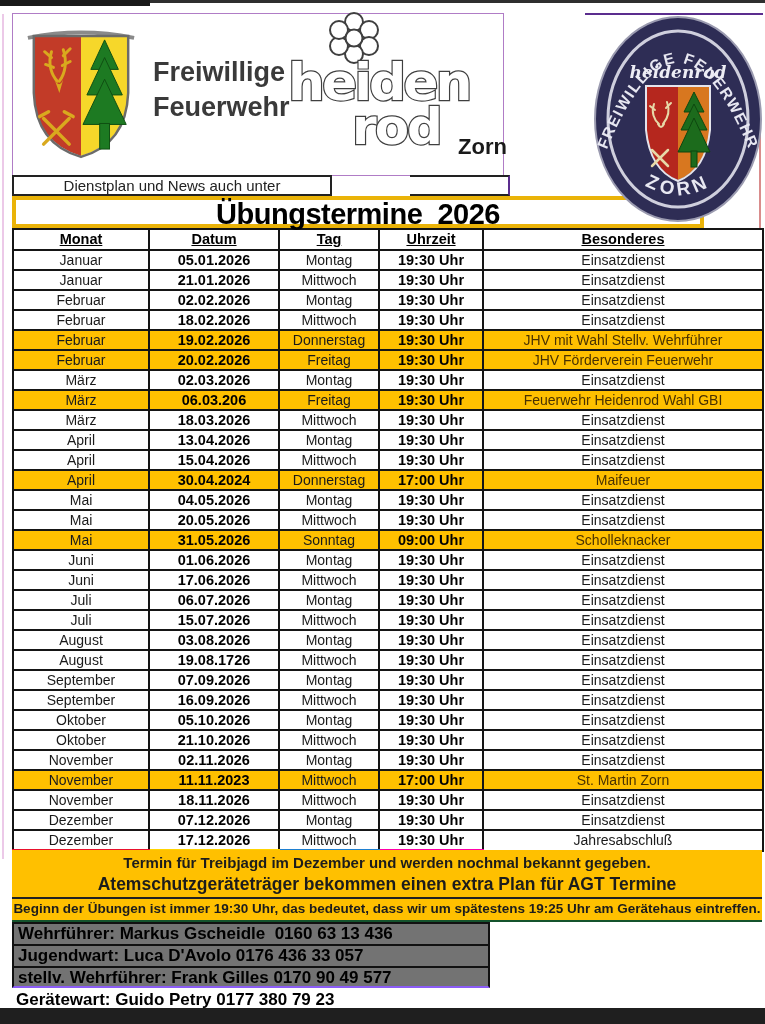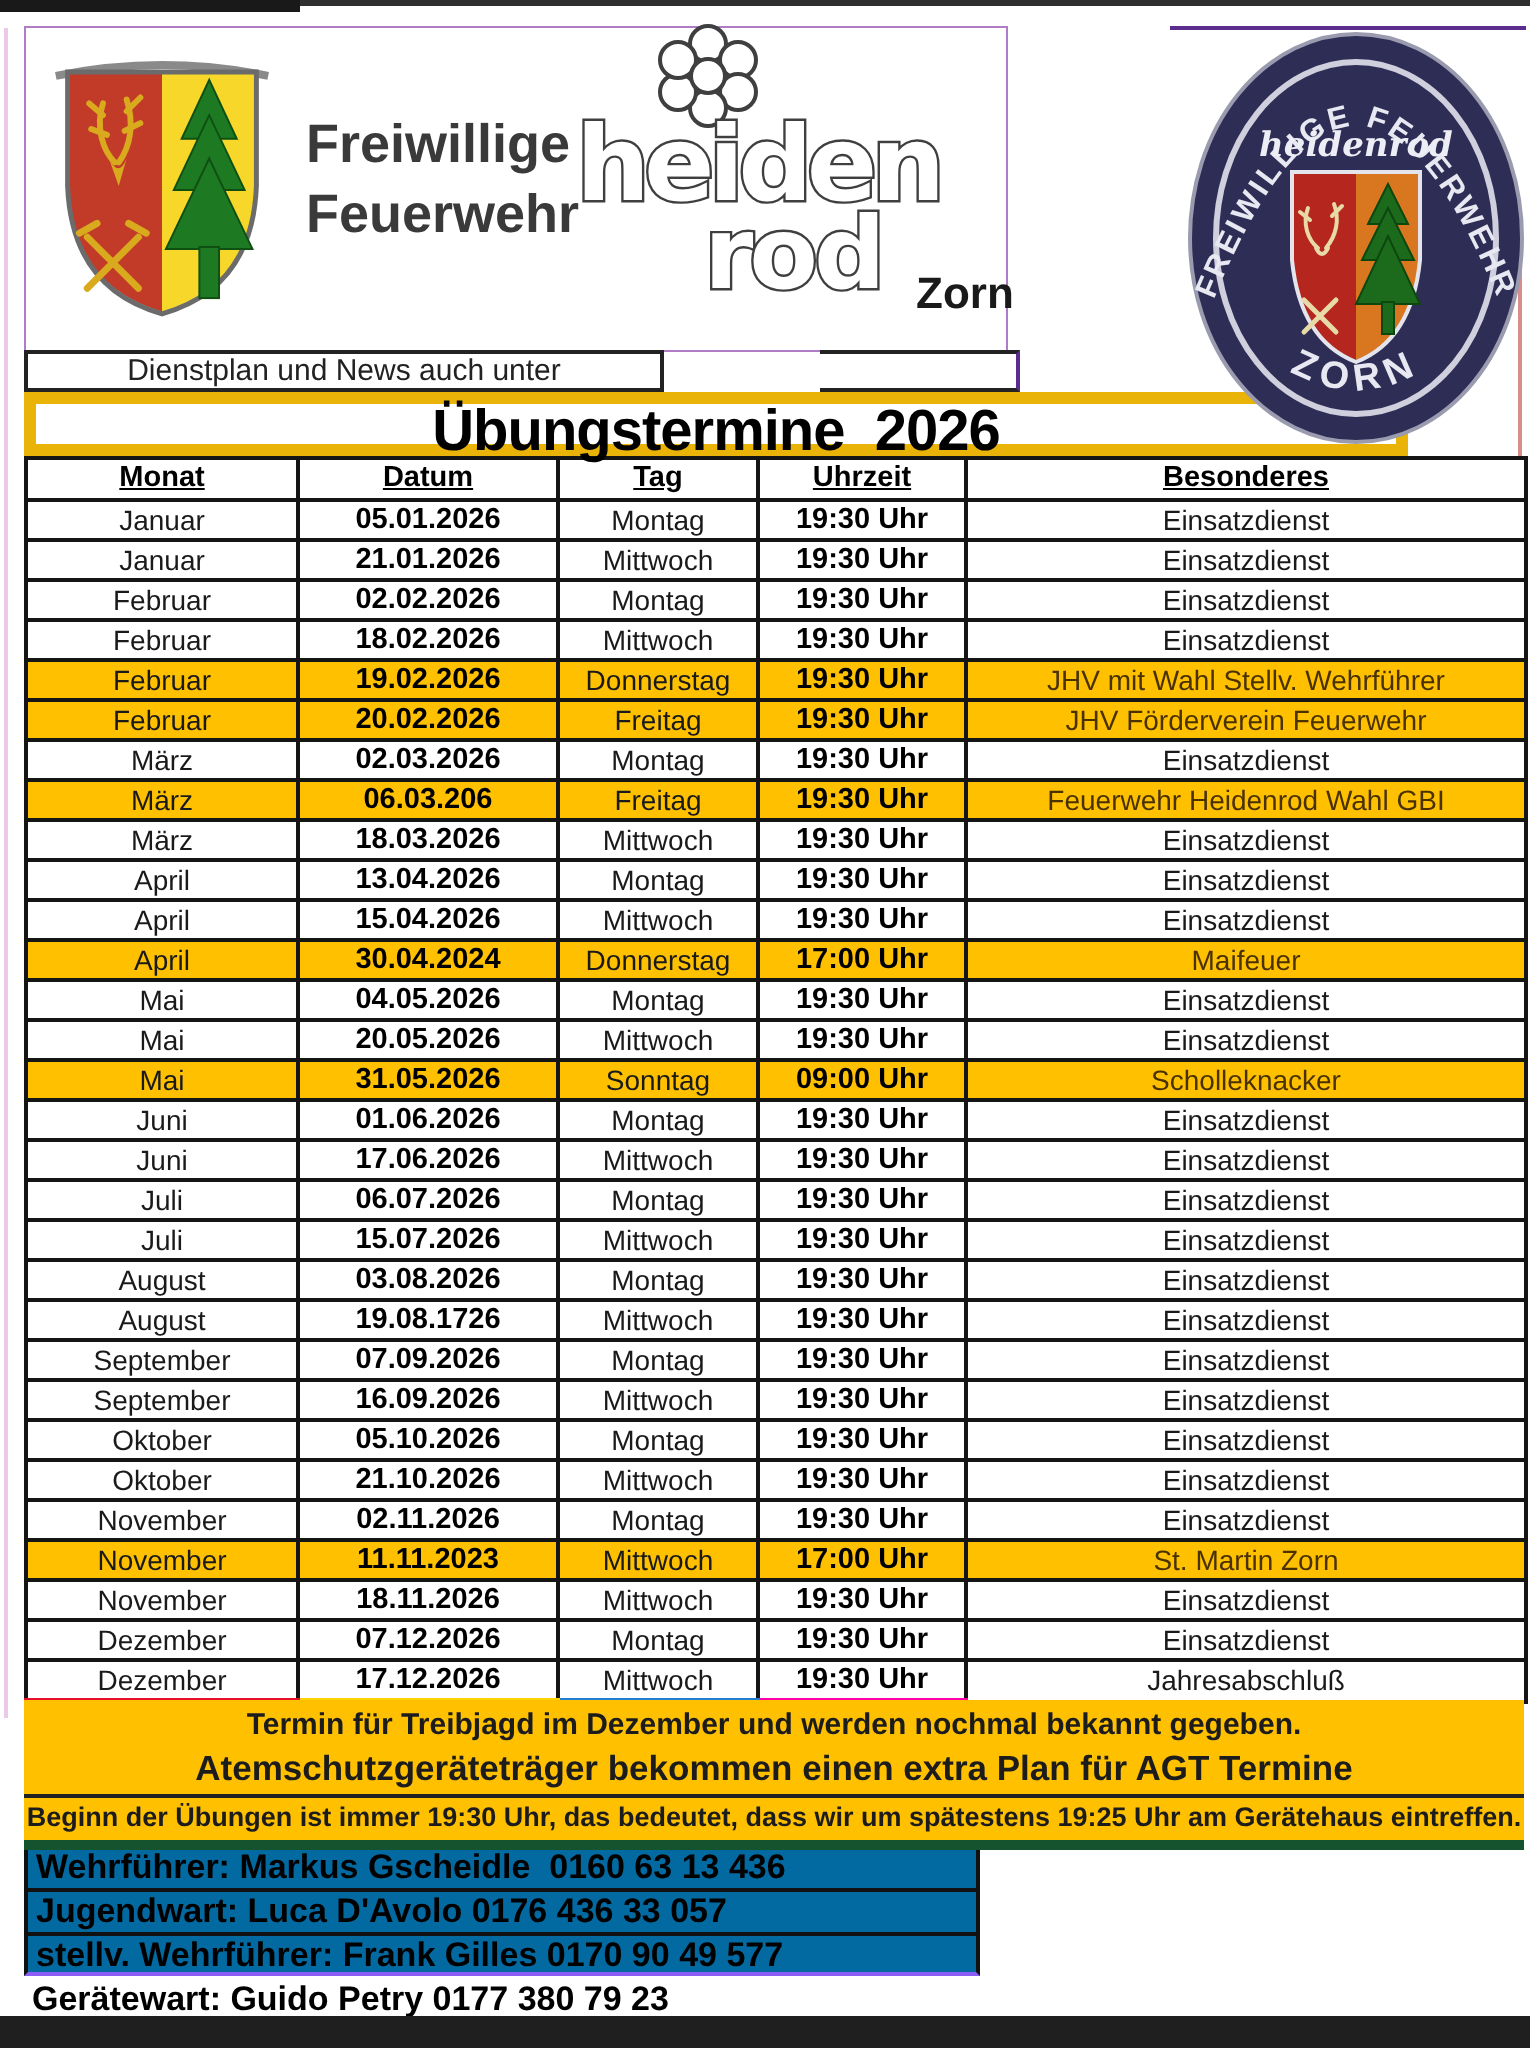--- a/index.html
+++ b/index.html
@@ -24,48 +24,48 @@
   .badge-svg{position:absolute;left:592px;top:12px;width:172px;height:215px;z-index:6;}
 
   
   .banner-cell{position:absolute;left:12px;top:175px;width:320px;height:21px;box-sizing:border-box;
                border:2px solid #222;font-size:15px;color:#222;text-align:center;line-height:17px;background:#fff;}
   .banner-empty{position:absolute;left:410px;top:175px;width:100px;height:21px;box-sizing:border-box;
                border:2px solid #222;border-left:none;border-right:2px solid #5b2d8e;background:#fff;}
 
   
   .title-bar{position:absolute;left:12px;top:196px;width:692px;height:32px;box-sizing:border-box;
-             border:6px solid #eab308;background:#fff;text-align:center;font-size:29px;font-weight:bold;
+             border:4px solid #eab308;background:#fff;text-align:center;font-size:29px;font-weight:bold;
              line-height:29px;white-space:pre;letter-spacing:-0.5px;color:#000;z-index:2;}
 
   
   .tbl-wrap{position:absolute;left:12px;top:228px;width:750px;z-index:1;}
   table{border-collapse:collapse;table-layout:fixed;width:750px;}
   th,td{border:2px solid #151515;padding:0;text-align:center;overflow:hidden;white-space:nowrap;
         height:18px;font-size:14px;line-height:17px;background:#fff;color:#1a1a1a;}
   th{font-size:14.5px;font-weight:bold;text-decoration:underline;color:#000;height:19px;}
   td.c1,td.c3{font-weight:bold;font-size:14.5px;color:#000;}
   tr.hl td{background:#FFC000;}
   tr.hl td.c4{color:#4a3200;margin-left:27px;}
   tr.last-row td.c0{border-bottom:3px solid #e8112d;}
   tr.last-row td.c1{border-bottom:3px solid #ffd400;text-align:center;}
   tr.last-row td.c2{border-bottom:3px solid #1f7fd0;}
   tr.last-row td.c3{border-bottom:3px solid #ff00aa;}
 
   
   .notes{position:absolute;left:12px;top:850px;width:750px;background:#FFC000;z-index:1;
-         text-align:center;color:#1c1c1c;border-bottom:5px solid #14532d;}
+         text-align:center;color:#1c1c1c;border-bottom:2px solid #14532d;}
   .note1{font-size:15px;font-weight:bold;padding-top:4px;height:19px;line-height:17px;}
   .note2{font-size:17.5px;font-weight:bold;height:24px;line-height:22px;}
   .note3{font-size:13.5px;font-weight:bold;border-top:2px solid #222;height:21px;line-height:20px;}
 
   
   .contacts{position:absolute;left:12px;top:922px;width:478px;}
   .contact{box-sizing:border-box;border:2px solid #111;border-bottom:none;font-weight:bold;
-           font-size:17px;line-height:20px;height:22px;padding:0 4px;white-space:pre;background:#0369a1;color:#000;}
+           font-size:17px;line-height:20px;height:22px;padding:0 4px;white-space:pre;background:#737373;color:#000;}
   .contact.third{border-bottom:2px solid #8b5cf6;}
   .contact.plain{border:none;background:transparent;padding-top:2px;height:24px;}
 
   .bottom-bar{position:absolute;left:0;top:1008px;width:765px;height:16px;background:#1f1f1f;}
 </style>
 </head>
 <body>
 
 <div class="page">
 

